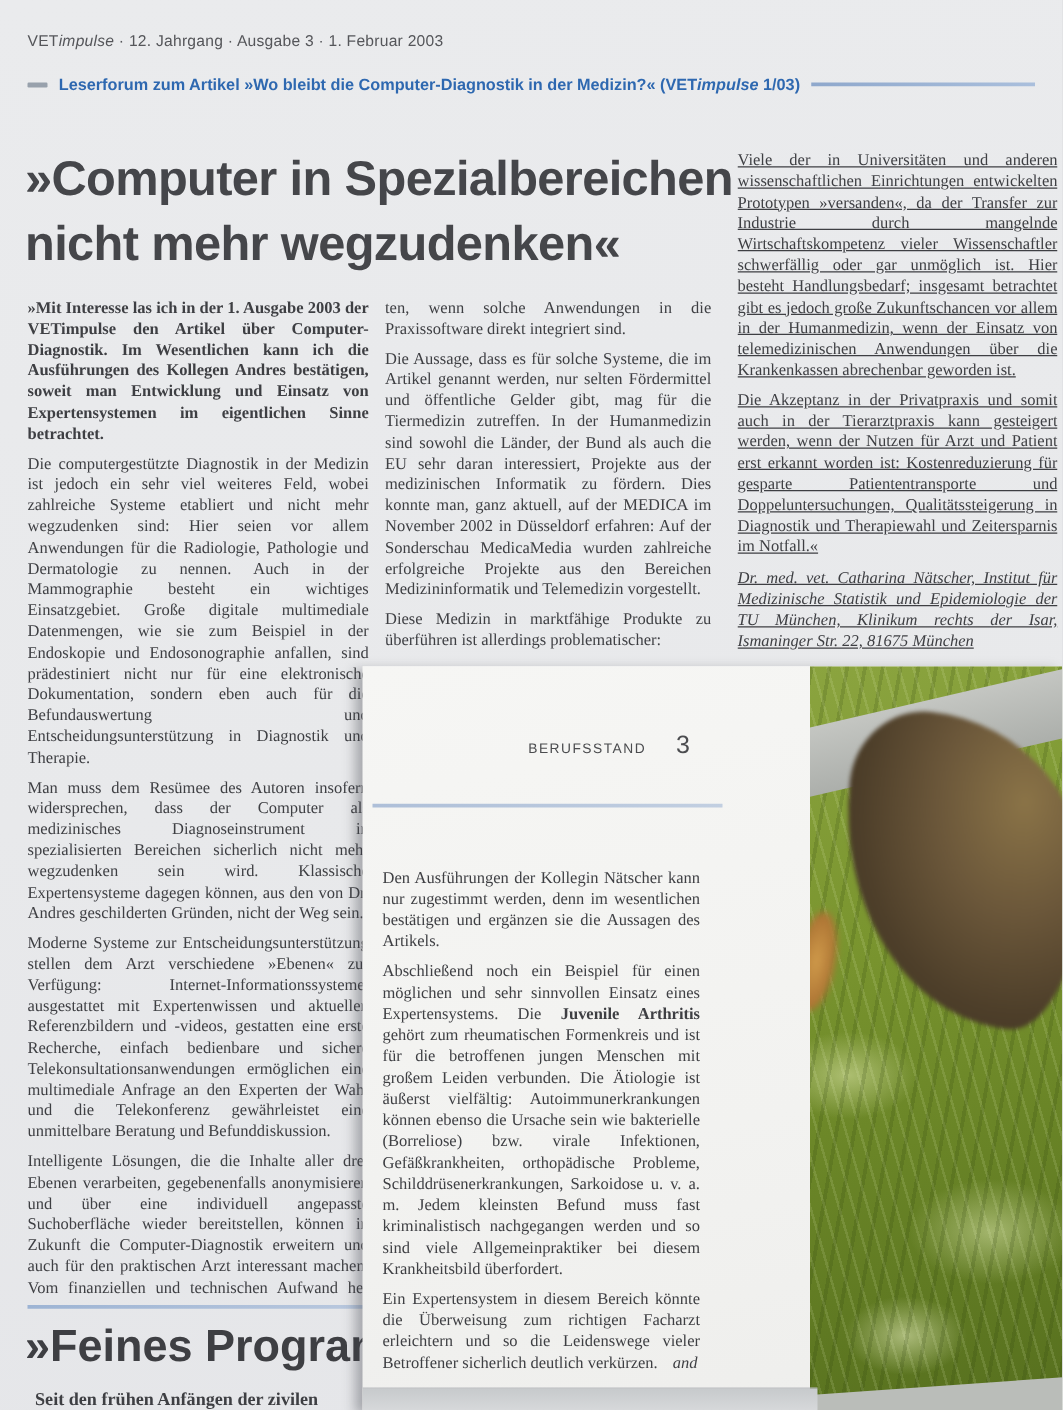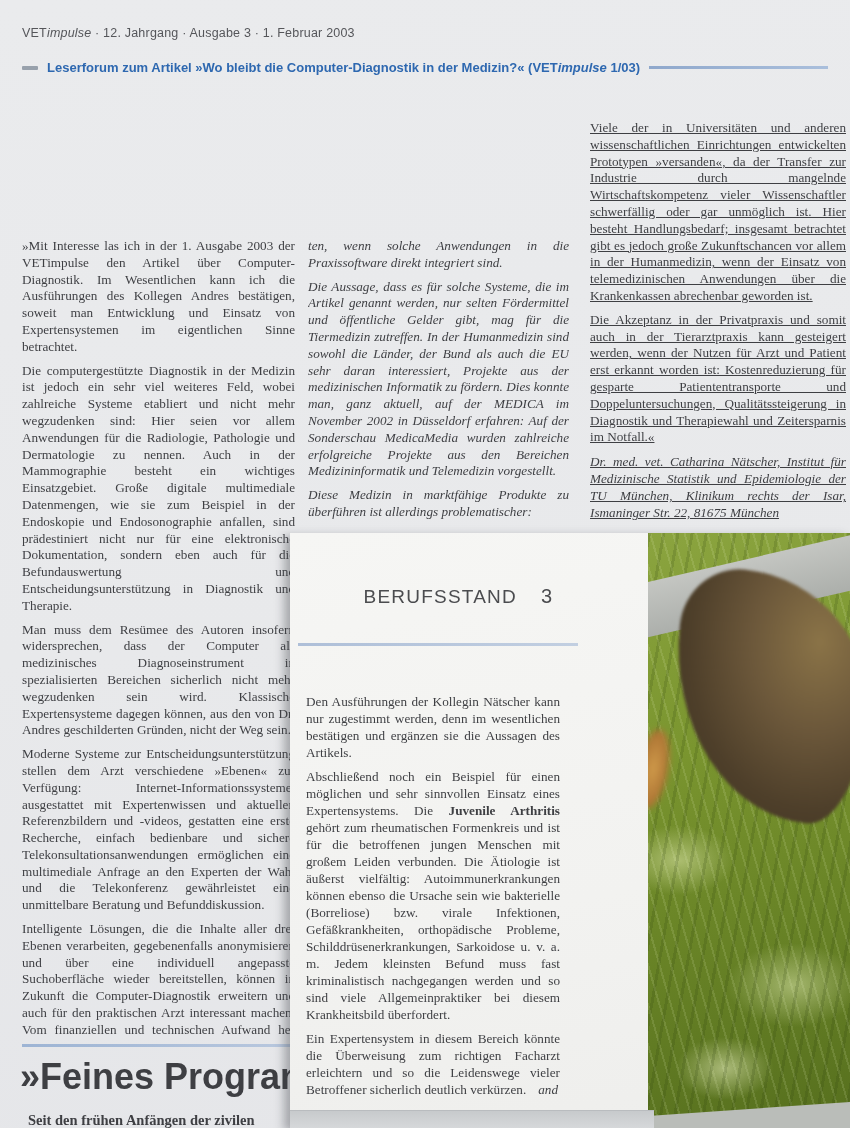--- a/index.html
+++ b/index.html
@@ -26,43 +26,43 @@
   
   .title{
     position:absolute;left:20px;top:118px;width:575px;margin:0;
     font-family:"Liberation Sans",sans-serif;font-weight:bold;font-size:39px;
     line-height:1.33;color:#45464a;letter-spacing:-.5px;
   }
   
   .col{position:absolute;font-size:13.2px;line-height:16.8px;text-align:justify;hyphens:auto;}
   .col p{margin:0 0 7px 0;}
   .col1{left:22px;top:238px;width:273px;height:802px;overflow:hidden;}
-  .col1 .intro{font-weight:normal;}
-  .col2{left:308px;top:238px;width:261px;height:294px;overflow:hidden;font-style:italic;}
+  .col1 .intro{font-weight:bold;}
+  .col2{left:308px;top:238px;width:261px;height:294px;overflow:hidden;}
   .col3{left:590px;top:120px;width:256px;height:410px;overflow:hidden;text-decoration:underline;}
   .credit{font-style:italic;line-height:17px;}
   
   .rule-blue{position:absolute;left:22px;top:1044px;width:273px;height:3px;
     background:linear-gradient(90deg,#9db4d4,#b9c8de);}
   .headline2{
     position:absolute;left:20px;top:1056px;margin:0;
     font-family:"Liberation Sans",sans-serif;font-weight:bold;font-size:36px;color:#3e3f43;
   }
   .teaser{position:absolute;left:28px;top:1112px;width:270px;font-weight:bold;font-size:14.5px;}
   
   .overlay{
     position:absolute;left:290px;top:533px;width:560px;height:595px;
     background:linear-gradient(170deg,#f6f6f4 0%,#f2f2f0 60%,#eeeeec 100%);
     box-shadow:-6px 3px 9px rgba(60,62,72,.38);overflow:hidden;
   }
   .section-head{
     position:absolute;left:0;top:52px;width:262px;text-align:right;
     font-family:"Liberation Sans",sans-serif;color:#4b4c4f;
   }
-  .section-label{font-size:19px;letter-spacing:1.2px;}
+  .section-label{font-size:11px;letter-spacing:1.2px;}
   .section-num{font-size:20px;margin-left:24px;}
   .overlay-rule{position:absolute;left:8px;top:110px;width:280px;height:3px;
     background:linear-gradient(90deg,#aebfd8,#c2cfe1);}
   .note{position:absolute;left:16px;top:160px;width:254px;font-size:13.2px;line-height:17px;
     text-align:justify;hyphens:auto;}
   .note p{margin:0 0 7px 0;}
   .note-title{font-weight:bold;font-style:italic;margin:0 0 5px 0;font-size:13.8px;}
   .note .last{position:relative;}
   .sig{position:absolute;right:2px;bottom:0;font-style:italic;}
   .scan-edge{position:absolute;left:0;bottom:0;width:364px;height:17px;
@@ -99,20 +99,24 @@
   <div class="masthead">
     <span>VET</span><span class="it">impulse</span><span> · 12. Jahrgang · Ausgabe 3 · 1. Februar 2003</span>
   </div>
 
   <div class="lead">
     <span class="lead-dash"></span>
     <span class="lead-text"><span>Leserforum zum Artikel »Wo bleibt die Computer-Diagnostik in der Medizin?« (</span><span>VET</span><span class="it">impulse</span><span> 1/03)</span></span>
     <span class="lead-line"></span>
   </div>
 
+  <h1 class="title">
+    <span>»Computer in Spezialbereichen</span><br>
+    <span>nicht mehr wegzudenken«</span>
+  </h1>
 
   <div class="col col1">
     <p class="intro">»Mit Interesse las ich in der 1. Ausgabe 2003 der VETimpulse den Artikel über Computer-Diagnostik. Im Wesentlichen kann ich die Ausführungen des Kollegen Andres bestätigen, soweit man Entwicklung und Einsatz von Expertensystemen im eigentlichen Sinne betrachtet.</p>
     <p>Die computergestützte Diagnostik in der Medizin ist jedoch ein sehr viel weiteres Feld, wobei zahlreiche Systeme etabliert und nicht mehr wegzudenken sind: Hier seien vor allem Anwendungen für die Radiologie, Pathologie und Dermatologie zu nennen. Auch in der Mammographie besteht ein wichtiges Einsatzgebiet. Große digitale multimediale Datenmengen, wie sie zum Beispiel in der Endoskopie und Endosonographie anfallen, sind prädestiniert nicht nur für eine elektronische Dokumentation, sondern eben auch für die Befundauswertung und Entscheidungsunterstützung in Diagnostik und Therapie.</p>
     <p>Man muss dem Resümee des Autoren insofern widersprechen, dass der Computer als medizinisches Diagnoseinstrument in spezialisierten Bereichen sicherlich nicht mehr wegzudenken sein wird. Klassische Expertensysteme dagegen können, aus den von Dr. Andres geschilderten Gründen, nicht der Weg sein.</p>
     <p>Moderne Systeme zur Entscheidungsunterstützung stellen dem Arzt verschiedene »Ebenen« zur Verfügung: Internet-Informationssysteme, ausgestattet mit Expertenwissen und aktuellen Referenzbildern und -videos, gestatten eine erste Recherche, einfach bedienbare und sichere Telekonsultationsanwendungen ermöglichen eine multimediale Anfrage an den Experten der Wahl und die Telekonferenz gewährleistet eine unmittelbare Beratung und Befunddiskussion.</p>
     <p>Intelligente Lösungen, die die Inhalte aller drei Ebenen verarbeiten, gegebenenfalls anonymisieren und über eine individuell angepasste Suchoberfläche wieder bereitstellen, können in Zukunft die Computer-Diagnostik erweitern und auch für den praktischen Arzt interessant machen. Vom finanziellen und technischen Aufwand her gesehen wäre es am praktikabels-</p>
   </div>
 
   <div class="col col2">

